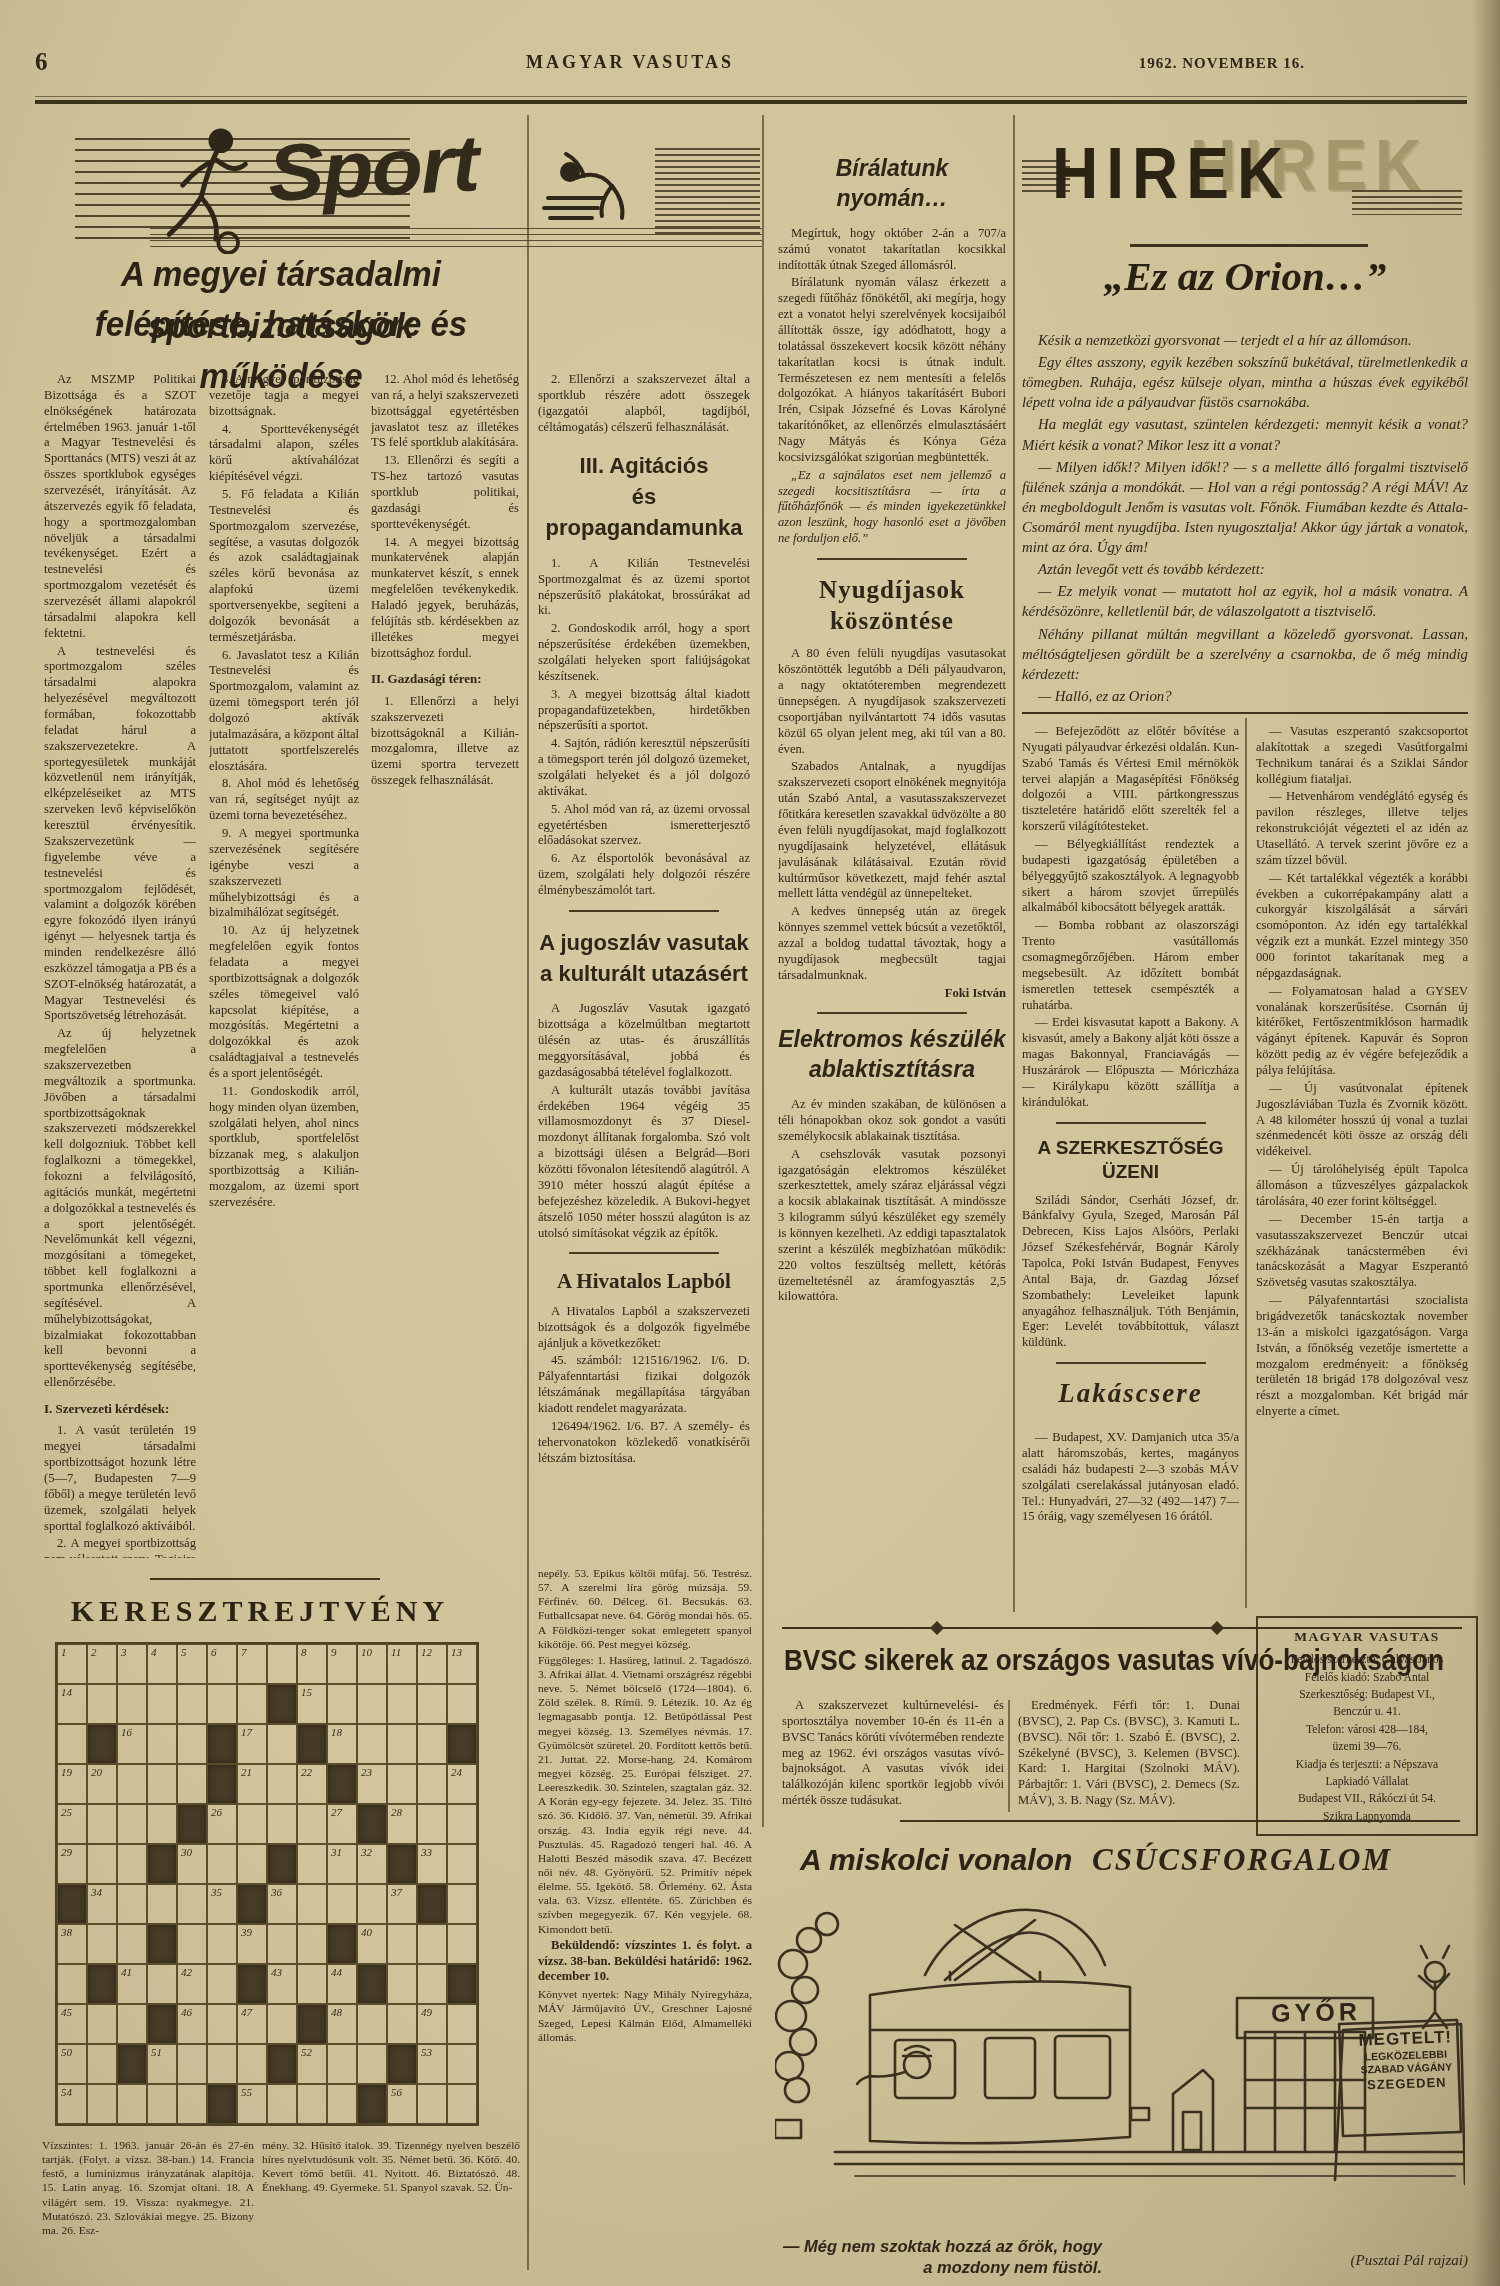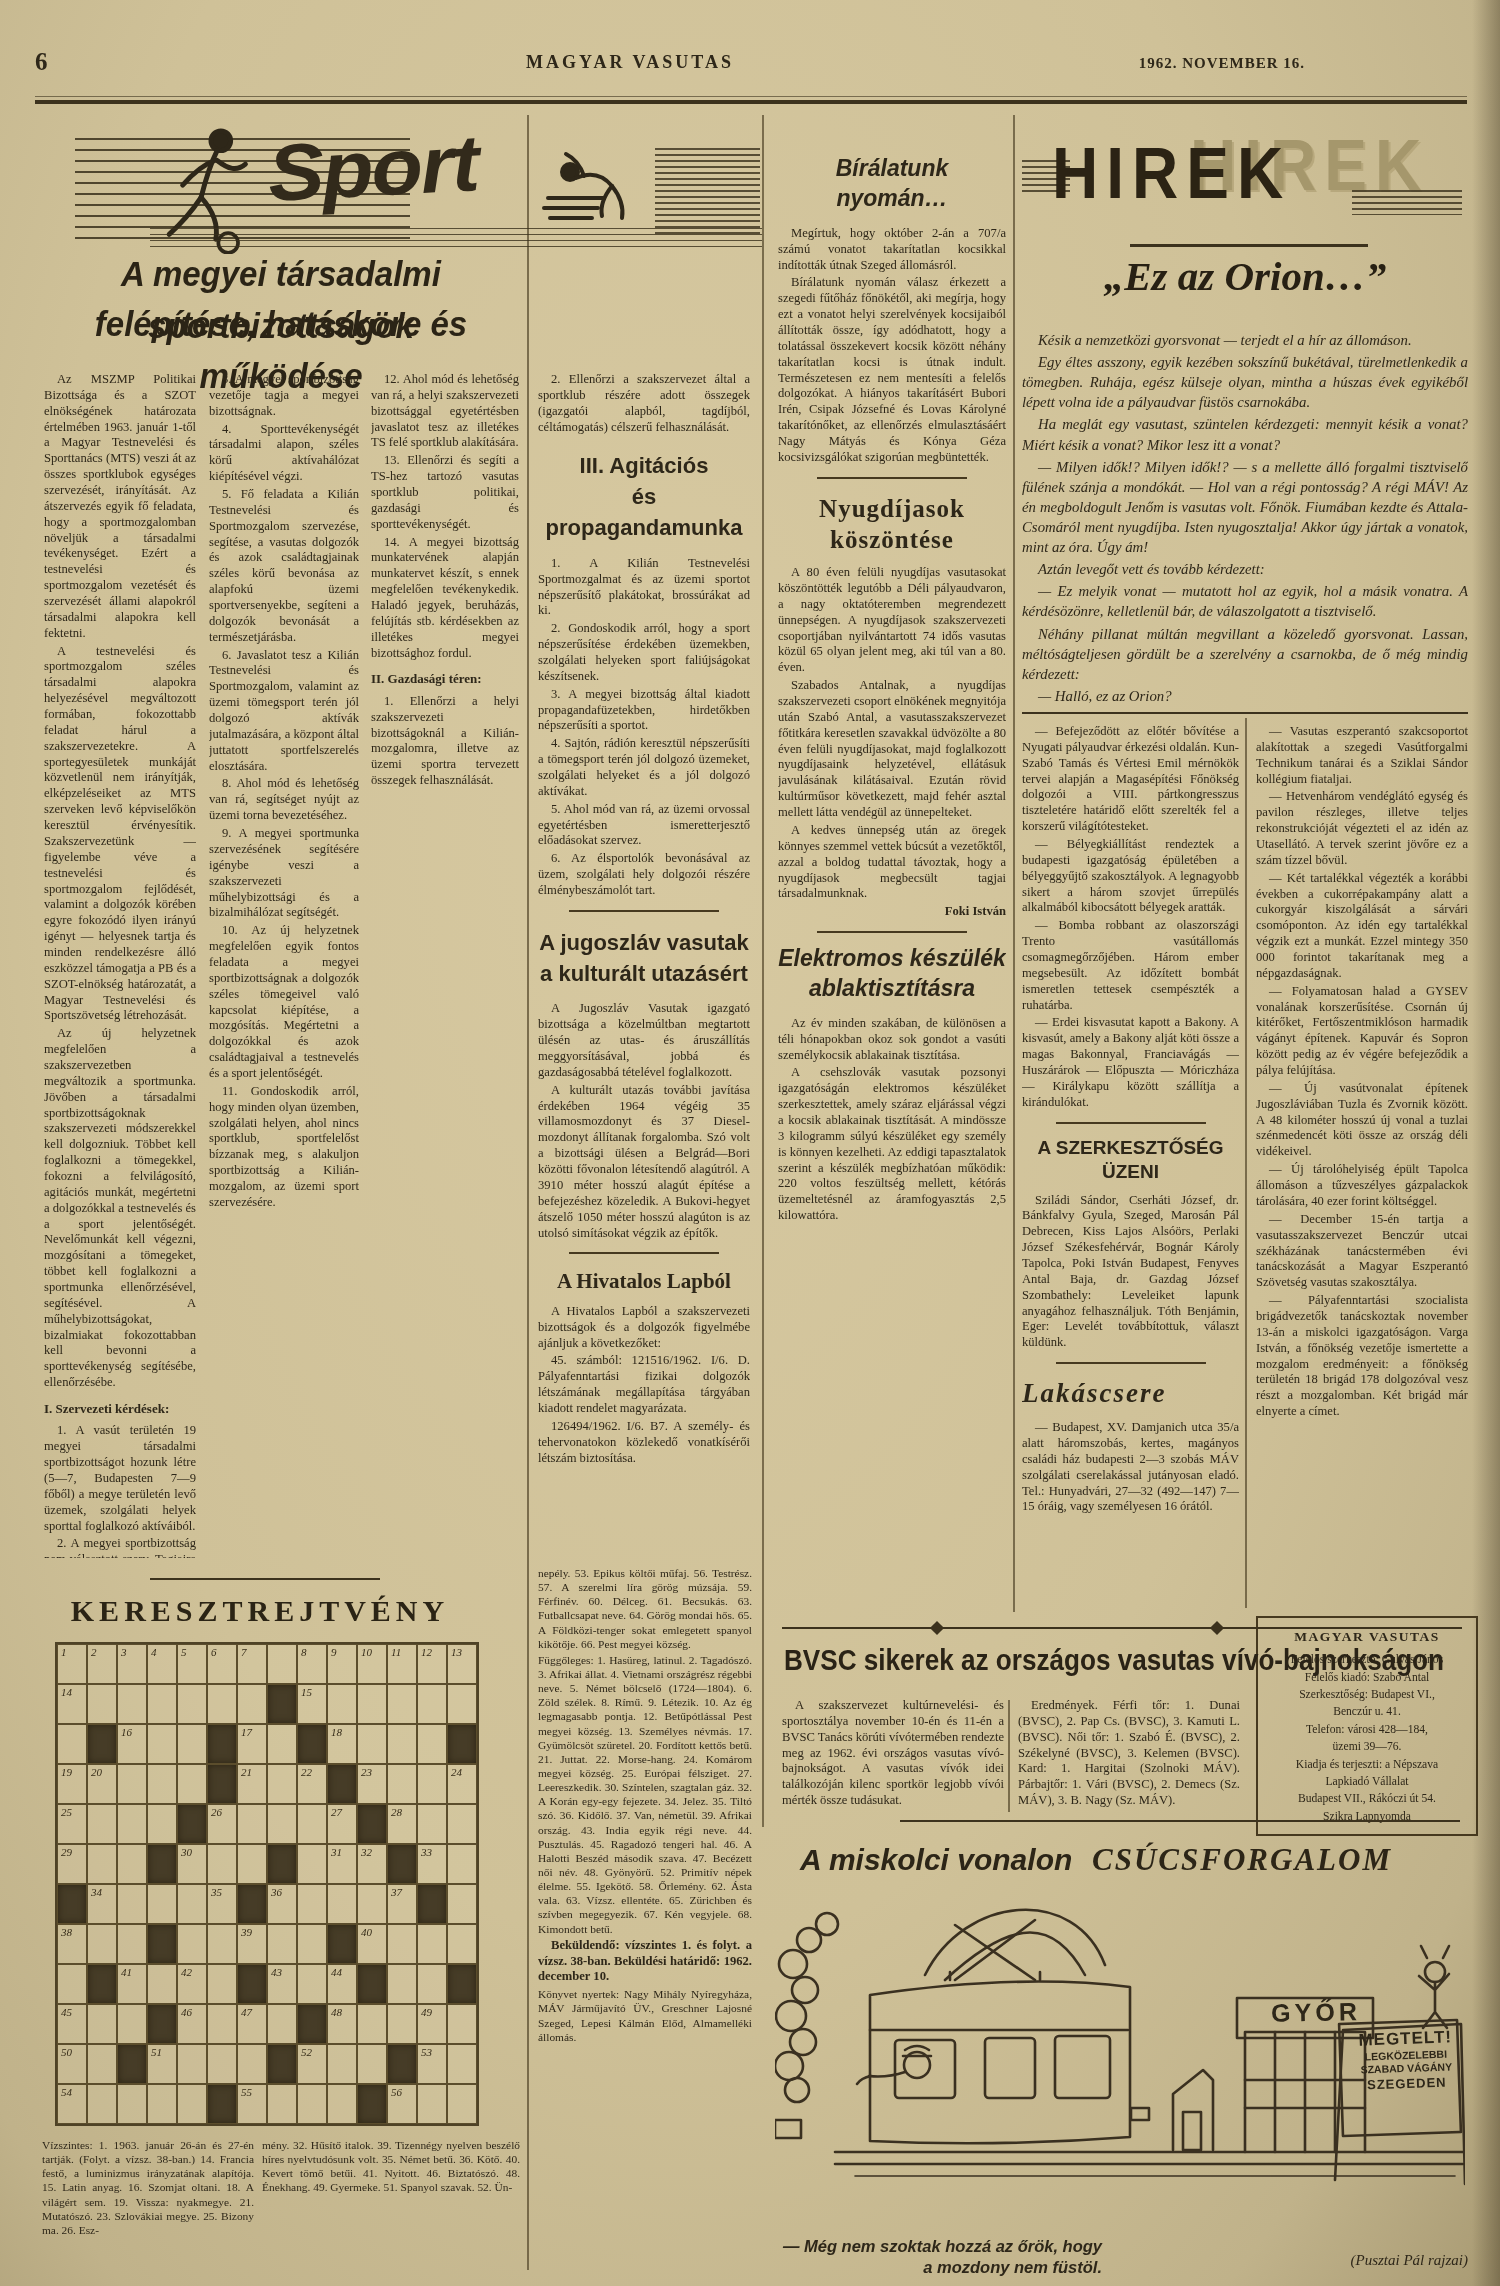--- a/index.html
+++ b/index.html
@@ -20,21 +20,21 @@
   .flowcol p{margin:0 0 2px;}
   .bp{text-indent:13px;}
   .italic{font-style:italic;}
   .bold{font-weight:bold;}
   .clue{font-size:11.4px;line-height:1.24;text-indent:0;margin:0 0 4px;}
   .h-sub{font-weight:bold;font-size:13px;margin:10px 0 6px;text-indent:0;}
   .h-sans{font-family:"Liberation Sans","DejaVu Sans",sans-serif;font-weight:bold;font-size:22px;line-height:1.4;text-align:center;margin:16px 0 12px;white-space:pre-line;}
   .h-italic{font-family:"Liberation Sans","DejaVu Sans",sans-serif;font-style:italic;font-weight:bold;font-size:23px;line-height:1.3;text-align:center;margin:6px 0 12px;white-space:pre-line;}
   .h-serifbig{font-weight:bold;font-size:25px;line-height:1.25;text-align:center;margin:14px 0 10px;white-space:pre-line;letter-spacing:1px;}
   .h-lapbol{font-weight:bold;font-size:21px;text-align:center;margin:14px 0 9px;}
-  .h-cursive{font-weight:bold;font-style:italic;font-size:27px;text-align:left;letter-spacing:2px;margin:12px 0 10px;}
+  .h-cursive{font-weight:bold;font-style:italic;font-size:27px;text-align:center;letter-spacing:2px;margin:12px 0 20px;}
   .h-sz{font-family:"Liberation Sans","DejaVu Sans",sans-serif;font-weight:bold;font-size:19px;text-align:center;margin:12px 0 9px;}
   .sig{text-align:right;font-weight:bold;text-indent:0;margin:3px 2px 4px 0;}
   .divline{width:150px;height:2px;background:#46391f;margin:11px auto;}
   
   .stripes{position:absolute;background:repeating-linear-gradient(180deg,#39301b 0 2px,rgba(0,0,0,0) 2px 11px);opacity:.85;}
   .stripes2{position:absolute;background:repeating-linear-gradient(180deg,#39301b 0 1.5px,rgba(0,0,0,0) 1.5px 6px);opacity:.8;}
   .sport-script{font-family:"Liberation Sans","DejaVu Sans",sans-serif;font-style:italic;font-weight:bold;font-size:84px;transform:rotate(-3deg) scaleY(.95);color:#322a1b;letter-spacing:-2px;}
   .sport-headline{font-family:"Liberation Sans","DejaVu Sans",sans-serif;font-weight:bold;font-style:italic;font-size:33px;line-height:1.45;text-align:center;color:#2b2416;transform:scaleY(1.08);}
   
   .hirek{font-family:"Liberation Sans","DejaVu Sans",sans-serif;font-weight:bold;font-size:64px;letter-spacing:8px;transform:scaleY(1.12);}
@@ -167,20 +167,21 @@
   <div class="flowcol" style="left:538px;top:1566px;width:214px;height:716px;">
       <p class="clue">nepély. 53. Epikus költői műfaj. 56. Testrész. 57. A szerelmi líra görög múzsája. 59. Férfinév. 60. Délceg. 61. Becsukás. 63. Futballcsapat neve. 64. Görög mondai hős. 65. A Földközi-tenger sokat emlegetett spanyol kikötője. 66. Pest megyei község.</p>
       <p class="clue">Függőleges: 1. Hasüreg, latinul. 2. Tagadószó. 3. Afrikai állat. 4. Vietnami országrész régebbi neve. 5. Német bölcselő (1724—1804). 6. Zöld szélek. 8. Rímű. 9. Létezik. 10. Az ég legmagasabb pontja. 12. Betűpótlással Pest megyei község. 13. Személyes névmás. 17. Gyümölcsöt szüretel. 20. Fordított kettős betű. 21. Juttat. 22. Morse-hang. 24. Komárom megyei község. 25. Európai félsziget. 27. Leereszkedik. 30. Színtelen, szagtalan gáz. 32. A Korán egy-egy fejezete. 34. Jelez. 35. Tiltó szó. 36. Kidőlő. 37. Van, németül. 39. Afrikai ország. 43. India egyik régi neve. 44. Pusztulás. 45. Ragadozó tengeri hal. 46. A Halotti Beszéd második szava. 47. Becézett női név. 48. Gyönyörű. 52. Primitív népek élelme. 55. Igekötő. 58. Őrlemény. 62. Ásta vala. 63. Vízsz. ellentéte. 65. Zürichben és szívben megegyezik. 67. Kén vegyjele. 68. Kimondott betű.</p>
       <p class="bp bold">Beküldendő: vízszintes 1. és folyt. a vízsz. 38-ban. Beküldési határidő: 1962. december 10.</p>
       <p class="clue">Könyvet nyertek: Nagy Mihály Nyíregyháza, MÁV Járműjavító ÜV., Greschner Lajosné Szeged, Lepesi Kálmán Előd, Almamelléki állomás.</p>
     </div>
   <div class="flowcol" style="left:778px;top:148px;width:228px;height:1462px;">
       <div class="h-italic">Bírálatunk nyomán…</div>
       <p class="bp">Megírtuk, hogy október 2-án a 707/a számú vonatot takarítatlan kocsikkal indították útnak Szeged állomásról.</p>
       <p class="bp">Bírálatunk nyomán válasz érkezett a szegedi fűtőház főnökétől, aki megírja, hogy ezt a vonatot helyi szerelvények kocsijaiból állították össze, így adódhatott, hogy a tolatással összekevert kocsik között néhány takarítatlan kocsi is útnak indult. Természetesen ez nem mentesíti a felelős dolgozókat. A hiányos takarításért Bubori Irén, Csipak Józsefné és Lovas Károlyné takarítónőket, az ellenőrzés elmulasztásáért Nagy Mátyás és Kónya Géza kocsivizsgálókat szigorúan megbüntették.</p>
+      <p class="bp italic">„Ez a sajnálatos eset nem jellemző a szegedi kocsitisztításra — írta a fűtőházfőnök — és minden igyekezetünkkel azon leszünk, hogy hasonló eset a jövőben ne forduljon elő.”</p>
       <div class="divline"></div>
       <div class="h-serifbig">Nyugdíjasok
 köszöntése</div>
       <p class="bp">A 80 éven felüli nyugdíjas vasutasokat köszöntötték legutóbb a Déli pályaudvaron, a nagy oktatóteremben megrendezett ünnepségen. A nyugdíjasok szakszervezeti csoportjában nyilvántartott 74 idős vasutas közül 65 olyan jelent meg, aki túl van a 80. éven.</p>
       <p class="bp">Szabados Antalnak, a nyugdíjas szakszervezeti csoport elnökének megnyitója után Szabó Antal, a vasutasszakszervezet főtitkára keresetlen szavakkal üdvözölte a 80 éven felüli nyugdíjasokat, majd foglalkozott nyugdíjasaink helyzetével, ellátásuk javulásának kilátásaival. Ezután rövid kultúrműsor következett, majd fehér asztal mellett látta vendégül az ünnepelteket.</p>
       <p class="bp">A kedves ünnepség után az öregek könnyes szemmel vettek búcsút a vezetőktől, azzal a boldog tudattal távoztak, hogy a nyugdíjasok megbecsült tagjai társadalmunknak.</p>
       <p class="sig">Foki István</p>
       <div class="divline"></div>
       <div class="h-italic">Elektromos készülék
 ablaktisztításra</div>

